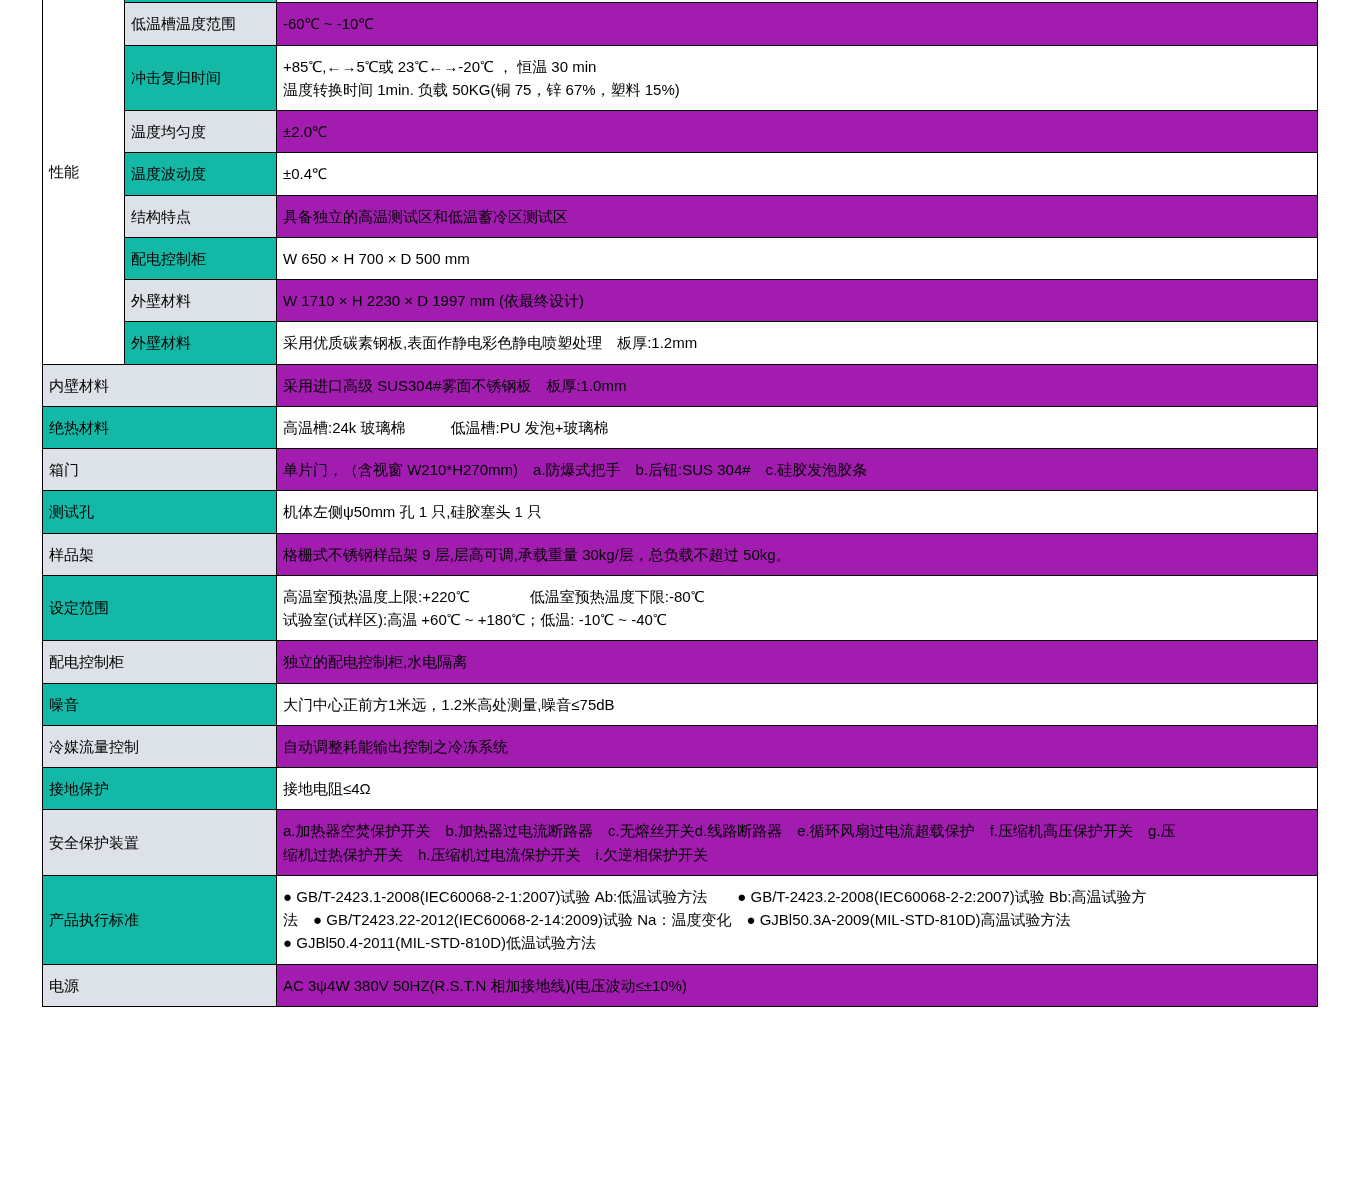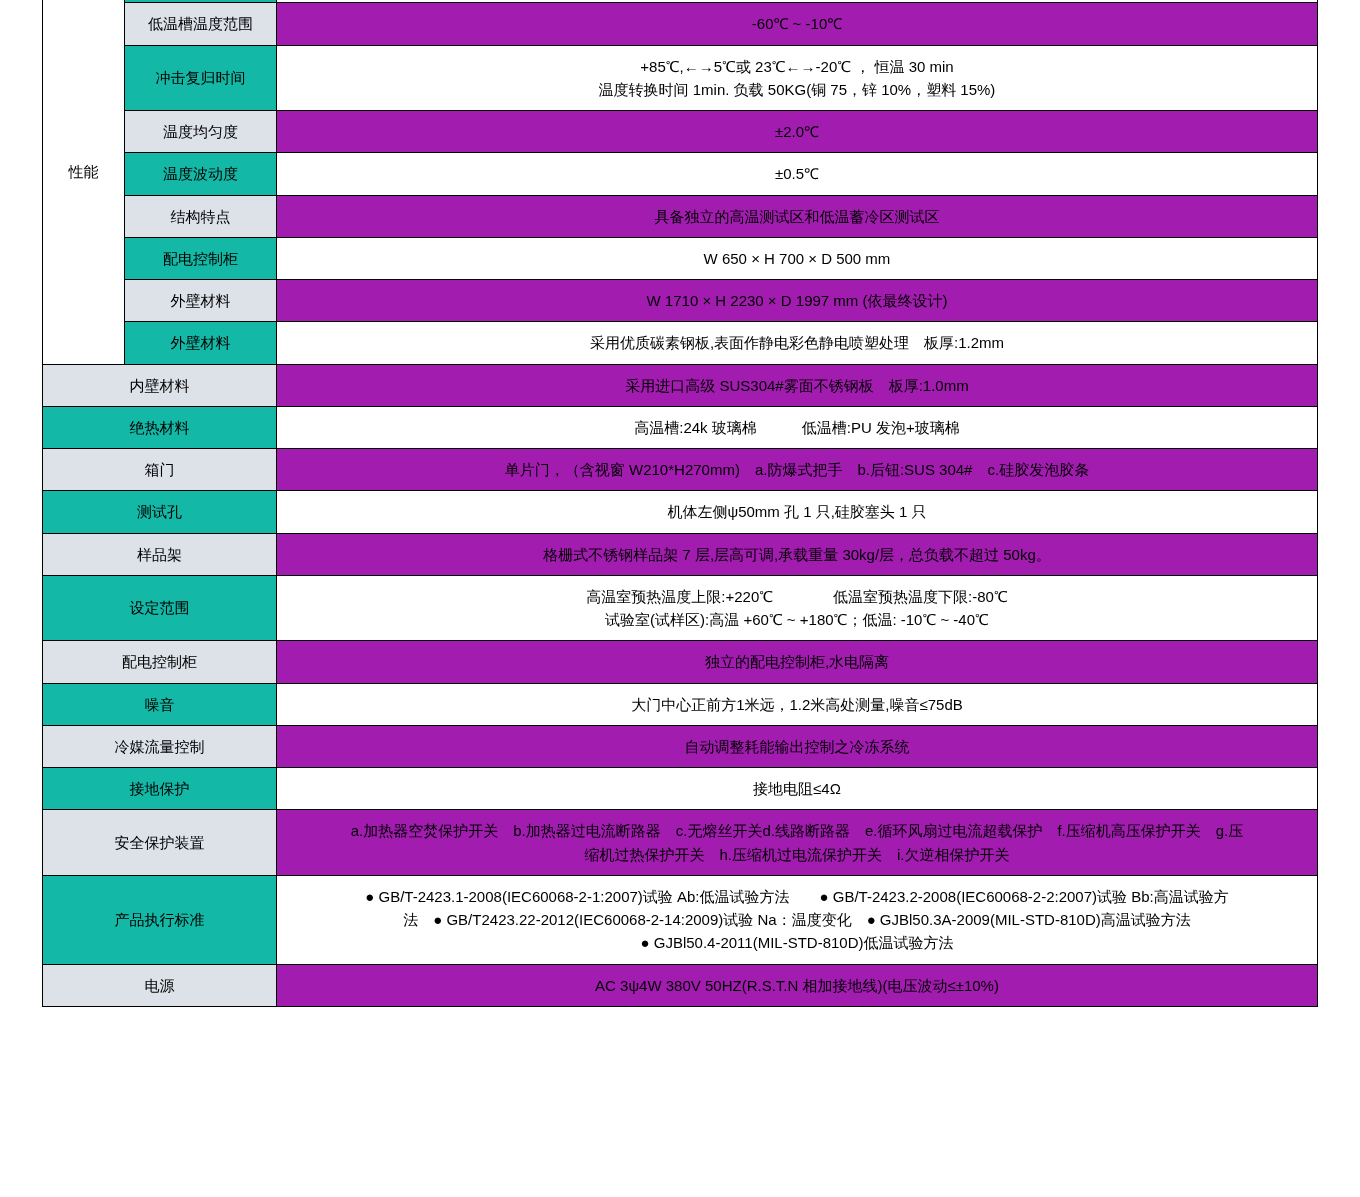--- a/index.html
+++ b/index.html
@@ -24,21 +24,21 @@
     width: 1275px;
     margin-left: 42px;
     margin-top: -22px;
   }
   table.spec td {
     border: 1px solid #000000;
     font-size: 15px;
     line-height: 1.55;
     padding: 9px 6px;
     vertical-align: middle;
-    text-align: center;
+    text-align: left;
   }
   col.c-group { width: 82px; }
   col.c-label { width: 152px; }
   col.c-value { width: 1041px; }
 
   td.group {
     background: #ffffff;
     font-size: 15px;
   }
   td.label-shaded {
@@ -80,32 +80,32 @@
 
       <tr>
         <td class="label-shaded">低温槽温度范围</td>
         <td class="value-shaded">-60℃ ~ -10℃</td>
       </tr>
 
       <tr>
         <td class="label-plain">冲击复归时间</td>
         <td class="value-plain two-line">
           <span class="vline">+85℃,←→5℃或 23℃←→-20℃ ， 恒温 30 min</span>
-          <span class="vline">温度转换时间 1min. 负载 50KG(铜 75，锌 10%，塑料 15%)</span>
+          <span class="vline">温度转换时间 1min. 负载 50KG(铜 75，锌 67%，塑料 15%)</span>
         </td>
       </tr>
 
       <tr>
         <td class="label-shaded">温度均匀度</td>
         <td class="value-shaded">±2.0℃</td>
       </tr>
 
       <tr>
         <td class="label-plain">温度波动度</td>
-        <td class="value-plain">±0.5℃</td>
+        <td class="value-plain">±0.4℃</td>
       </tr>
 
       <tr>
         <td class="label-shaded">结构特点</td>
         <td class="value-shaded">具备独立的高温测试区和低温蓄冷区测试区</td>
       </tr>
 
       <tr>
         <td class="label-plain">配电控制柜</td>
         <td class="value-plain">W 650 × H 700 × D 500 mm</td>
@@ -136,21 +136,21 @@
         <td class="value-shaded">单片门，（含视窗 W210*H270mm)　a.防爆式把手　b.后钮:SUS 304#　c.硅胶发泡胶条</td>
       </tr>
 
       <tr>
         <td class="label-plain" colspan="2">测试孔</td>
         <td class="value-plain">机体左侧ψ50mm 孔 1 只,硅胶塞头 1 只</td>
       </tr>
 
       <tr>
         <td class="label-shaded" colspan="2">样品架</td>
-        <td class="value-shaded">格栅式不锈钢样品架 7 层,层高可调,承载重量 30kg/层，总负载不超过 50kg。</td>
+        <td class="value-shaded">格栅式不锈钢样品架 9 层,层高可调,承载重量 30kg/层，总负载不超过 50kg。</td>
       </tr>
 
       <tr>
         <td class="label-plain" colspan="2">设定范围</td>
         <td class="value-plain two-line">
           <span class="vline">高温室预热温度上限:+220℃　　　　低温室预热温度下限:-80℃</span>
           <span class="vline">试验室(试样区):高温 +60℃ ~ +180℃；低温: -10℃ ~ -40℃</span>
         </td>
       </tr>
 

